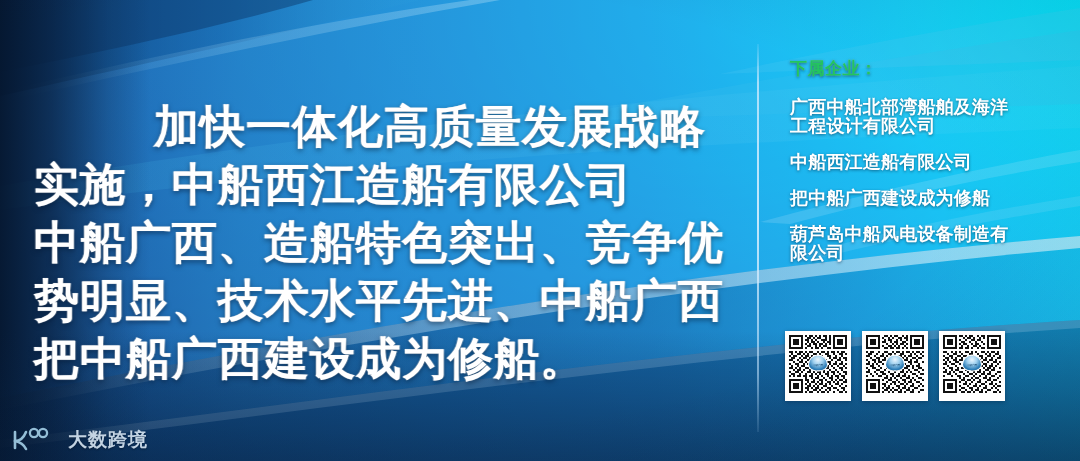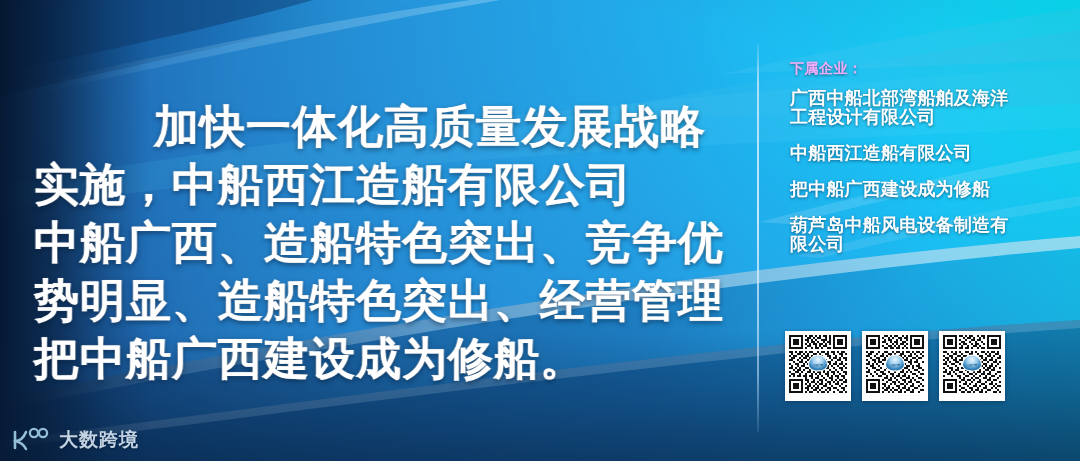--- a/index.html
+++ b/index.html
@@ -68,26 +68,26 @@
     z-index:6;
   }
   .side {
     position:absolute; left:790px; top:58px;
     width:268px;
     z-index:6;
   }
   .side-title {
     font-family:"Liberation Serif","DejaVu Serif",serif;
     font-weight:bold;
-    font-size:14px;
+    font-size:17px;
     line-height:22px;
-    color:#f0abfc;
+    color:#22c55e;
     letter-spacing:.5px;
     text-shadow:0 1px 3px rgba(4,24,50,.6), 0 0 1px rgba(255,255,255,.5);
-    margin-bottom:8px;
+    margin-bottom:17px;
   }
   .side-item {
     font-family:"DejaVu Sans","Liberation Sans",sans-serif;
     font-weight:bold;
     font-size:18px;
     line-height:19px;
     color:#ffffff;
     letter-spacing:.2px;
     margin-bottom:17px;
     max-width:234px;
@@ -122,21 +122,21 @@
     position:absolute; left:0; right:0; top:55%;
     font-size:3px; line-height:4px;
     text-align:center; color:#0b3a60;
     font-family:"DejaVu Sans","Liberation Sans",sans-serif;
     transform:scale(.85);
   }
 
   
   .watermark {
     position:absolute; left:10px; bottom:9px;
-    display:flex; align-items:center; gap:7px;
+    display:flex; align-items:center; gap:16px;
     z-index:7; opacity:.88;
   }
   .wm-mark { position:relative; width:42px; height:26px; }
   .wm-mark svg { display:block; }
   .wm-text {
     font-family:"DejaVu Sans","Liberation Sans",sans-serif;
     font-weight:bold; font-size:19px; line-height:19px;
     color:#dceaf6; letter-spacing:1px;
     text-shadow:0 1px 2px rgba(2,16,36,.6);
   }
@@ -203,21 +203,21 @@
   </div>
 
   <div class="bg-left-dark"></div>
   <div class="bg-bottom-dark"></div>
   <div class="bg-vignette"></div>
 
   <div class="headline">
     <div class="hl-line indent">加快一体化高质量发展战略</div>
     <div class="hl-line">实施，中船西江造船有限公司</div>
     <div class="hl-line">中船广西、造船特色突出、竞争优</div>
-    <div class="hl-line">势明显、造船特色突出、经营管理</div>
+    <div class="hl-line">势明显、技术水平先进、中船广西</div>
     <div class="hl-line">把中船广西建设成为修船。</div>
   </div>
 
   <div class="divider"></div>
 
   <div class="side">
     <div class="side-title">下属企业：</div>
     <div class="side-item">广西中船北部湾船舶及海洋工程设计有限公司</div>
     <div class="side-item">中船西江造船有限公司</div>
     <div class="side-item">把中船广西建设成为修船</div>

